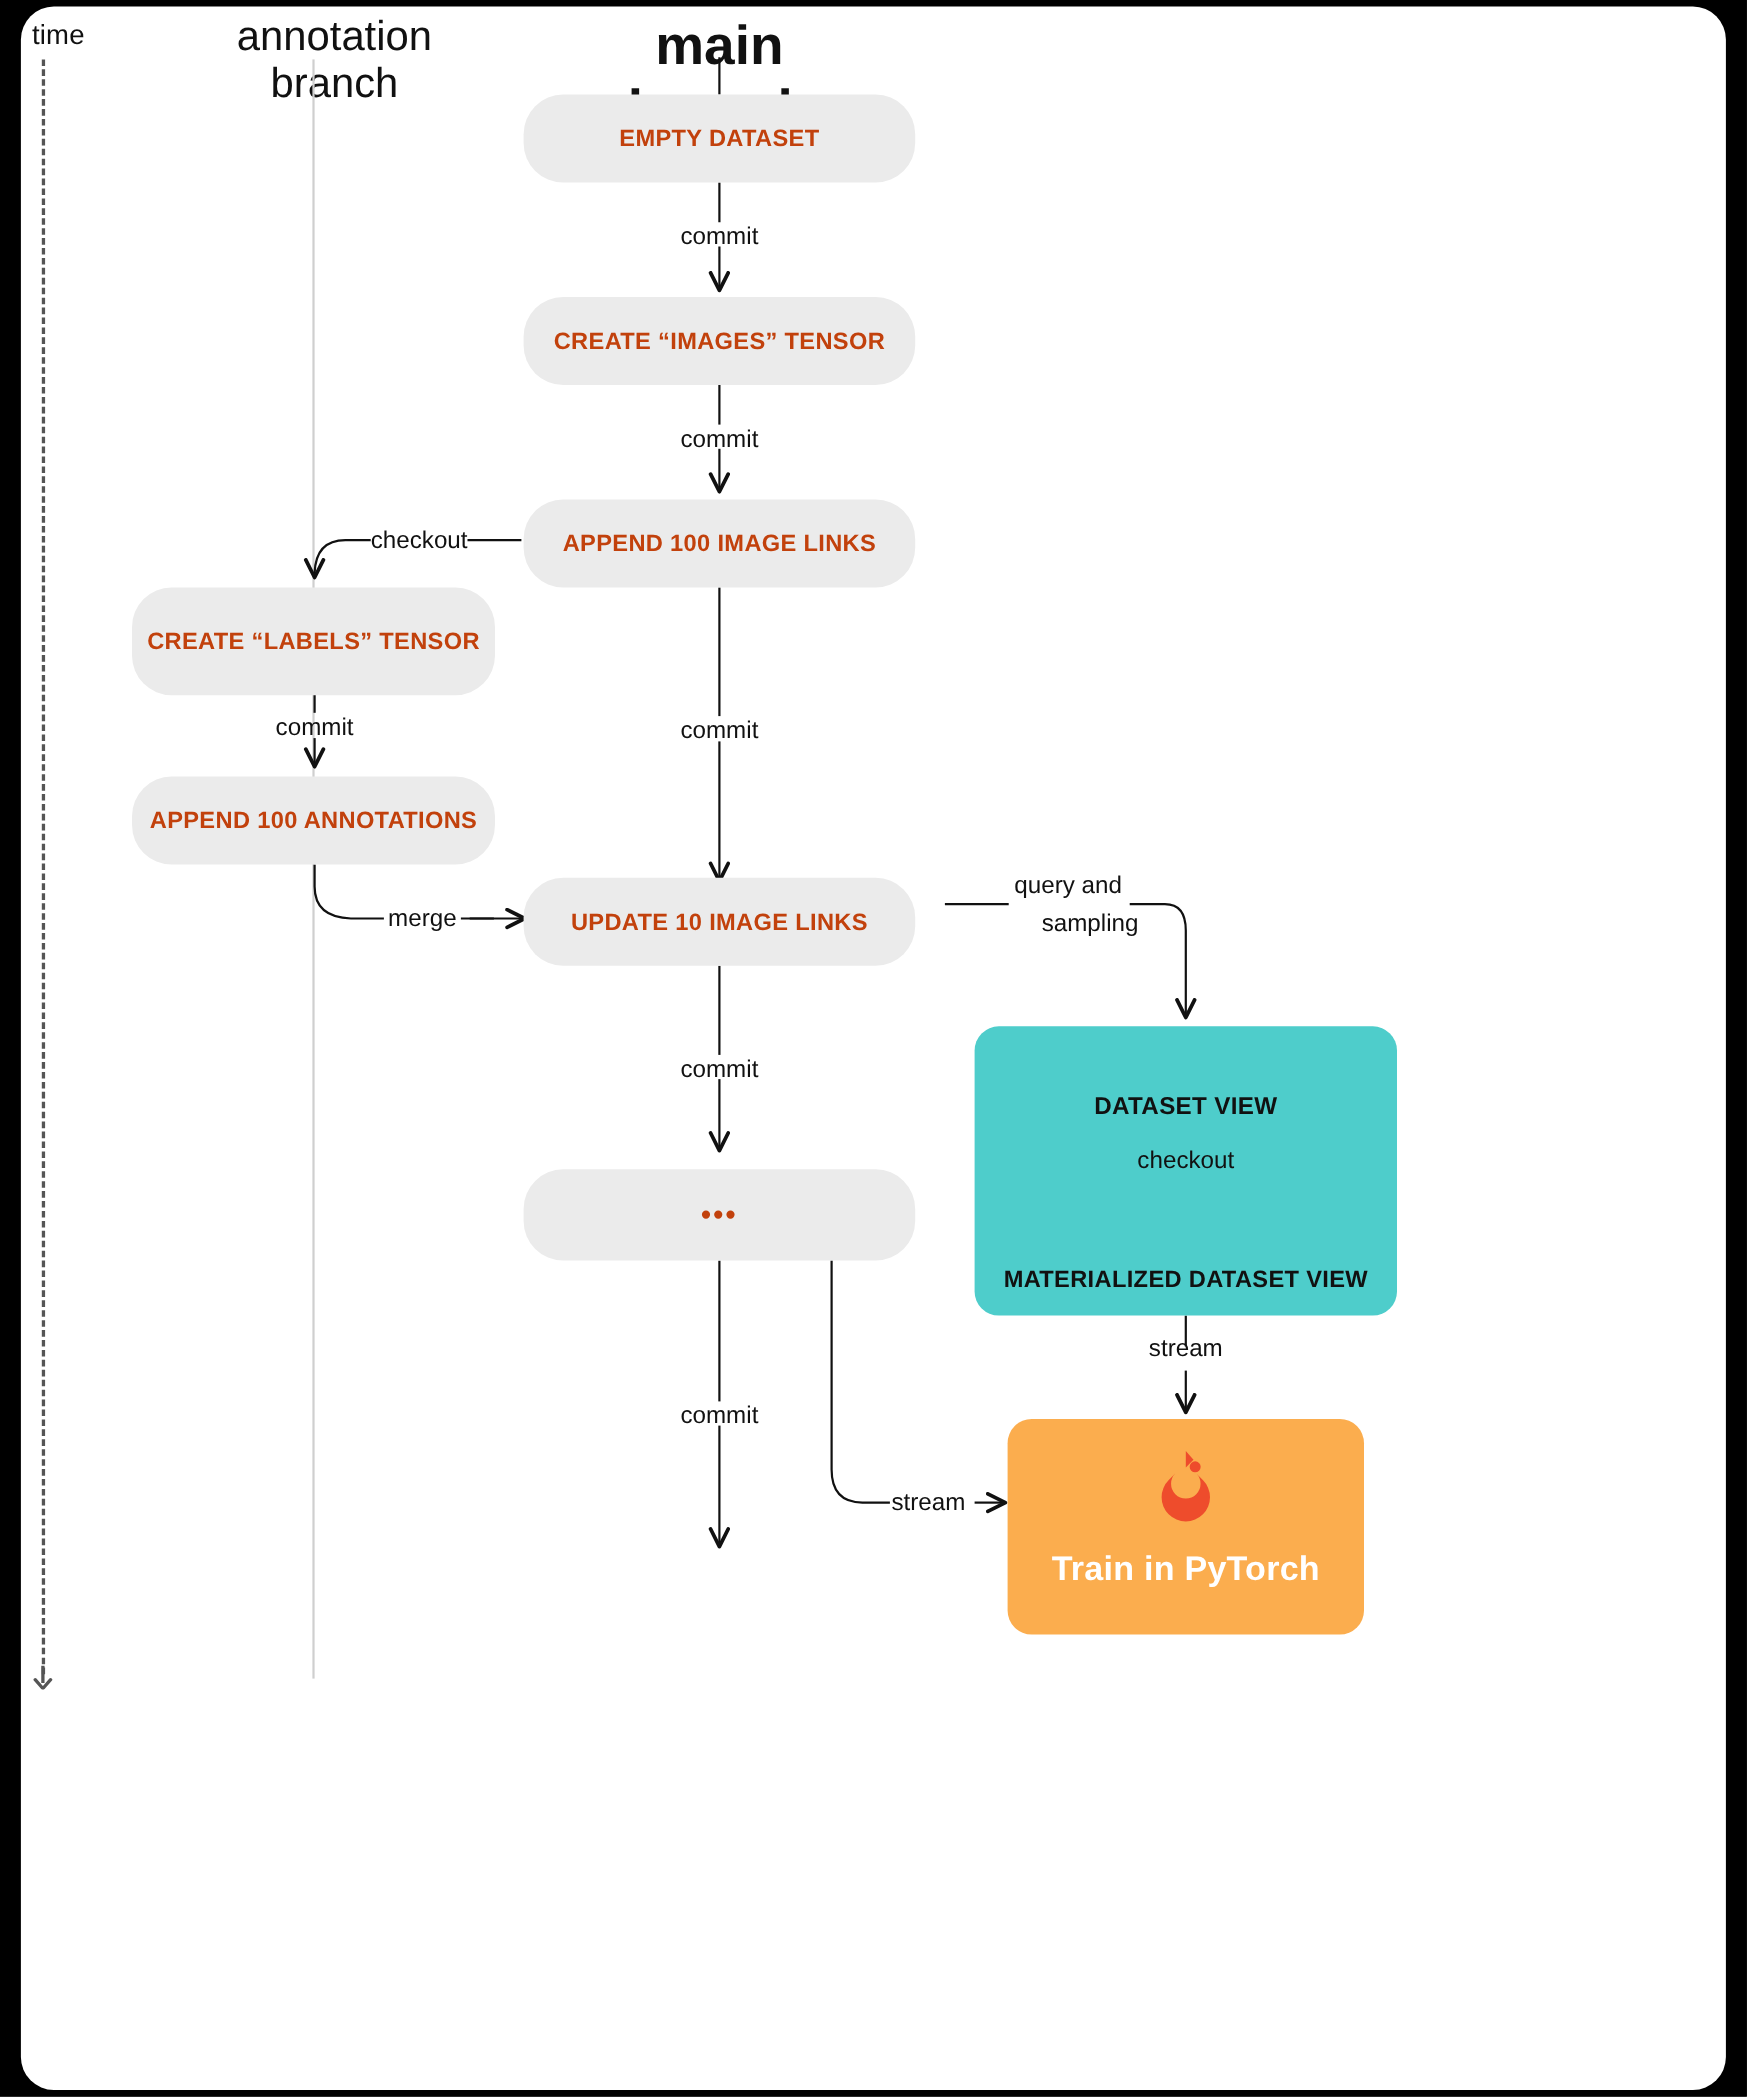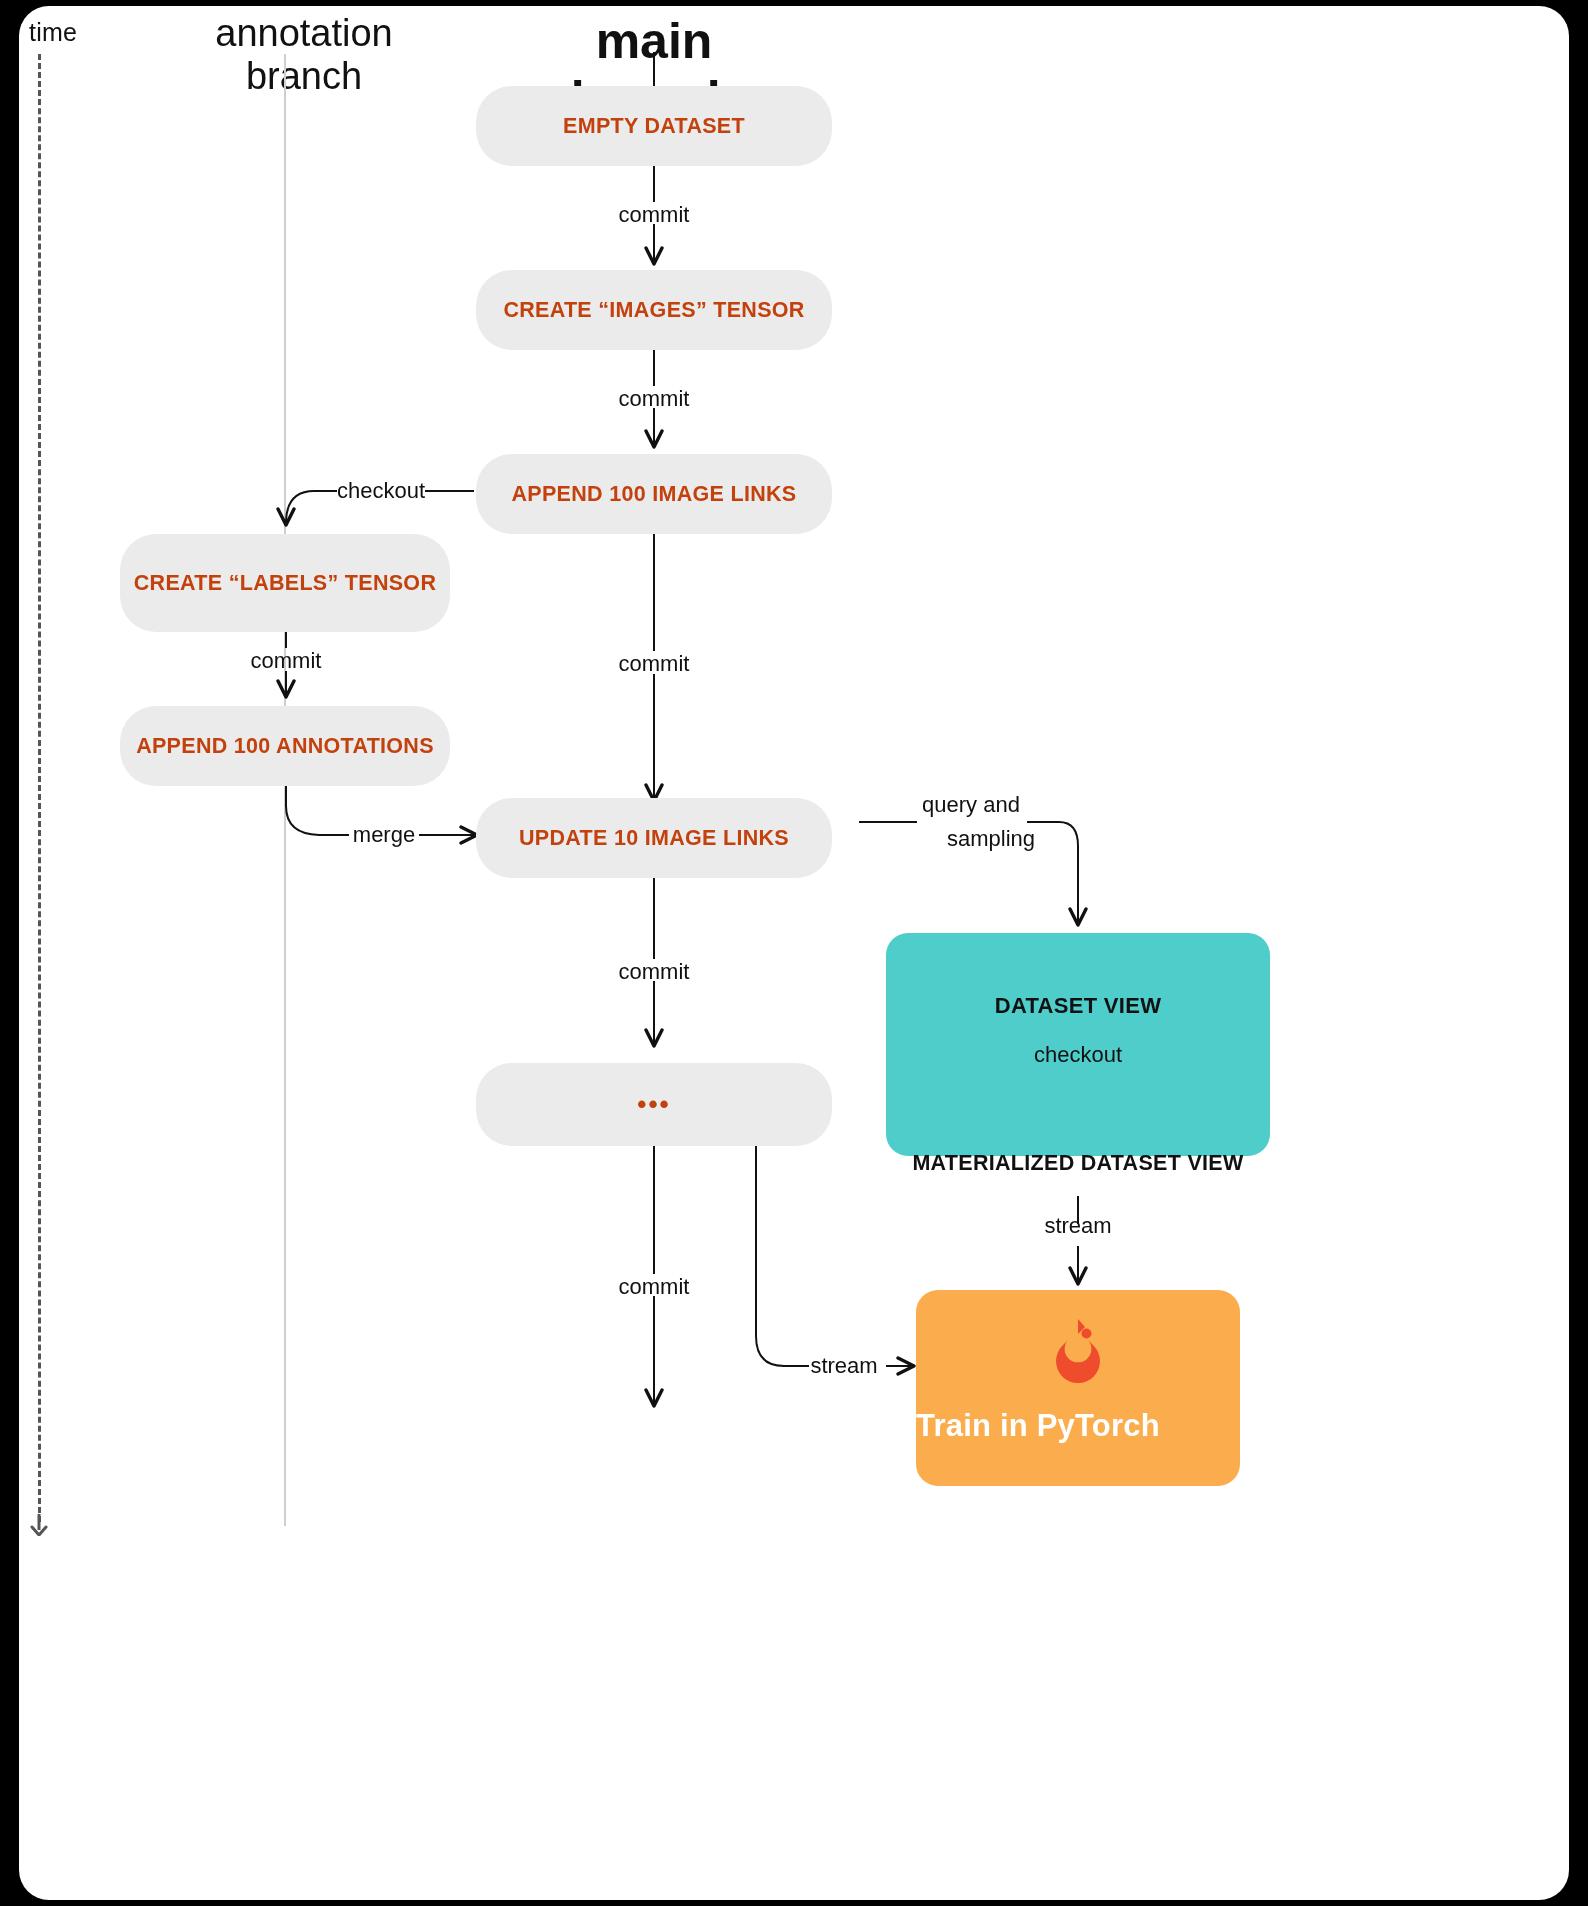--- a/index.html
+++ b/index.html
@@ -94,21 +94,21 @@
     left: 0; right: 0;
     text-align: center;
     font-weight: bold;
     font-size: 22px;
     letter-spacing: 0.3px;
     color: #111111;
   }
   .pytorch-label {
     position: absolute;
     left: 0; right: 0;
-    text-align: left;
+    text-align: center;
     font-weight: bold;
     font-size: 31px;
     color: #ffffff;
     letter-spacing: 0.2px;
   }
 
   
   .edge-label {
     font-size: 22px;
     color: #111111;
@@ -208,21 +208,21 @@
   </div>
 
   <div class="abs node" style="left:101px; top:528px; width:330px; height:98px;">
     <span>CREATE “LABELS” TENSOR</span>
   </div>
 
   <div class="abs node" style="left:101px; top:700px; width:330px; height:80px;">
     <span>APPEND 100 ANNOTATIONS</span>
   </div>
 
-  <div class="abs node-teal" style="left:867px; top:927px; width:384px; height:223px;">
+  <div class="abs node-teal" style="left:867px; top:927px; width:384px; height:263px;">
     <div class="teal-label" style="top:60px;">DATASET VIEW</div>
     <div class="teal-label" style="top:218px; font-size:21.5px;">MATERIALIZED DATASET VIEW</div>
   </div>
   <div class="abs edge-label" style="left:999px; top:1036px; width:120px;">checkout</div>
 
   <div class="abs node-orange" style="left:897px; top:1284px; width:324px; height:196px;">
     <svg style="position:absolute; left:132px; top:26px; width:60px; height:74px;" viewBox="0 0 60 74">
       <path d="M30 14 L45.5 29.5 A22 22 0 1 1 14.5 29.5 L20.6 23.4 A13.4 13.4 0 1 0 39.4 23.4 L30 14 Z" fill="#ee4c2c"></path>
       <path d="M30 3 L30 18 L37 11 Z" fill="#ee4c2c"></path>
       <circle cx="38.5" cy="17.5" r="5" fill="#ee4c2c"></circle>

